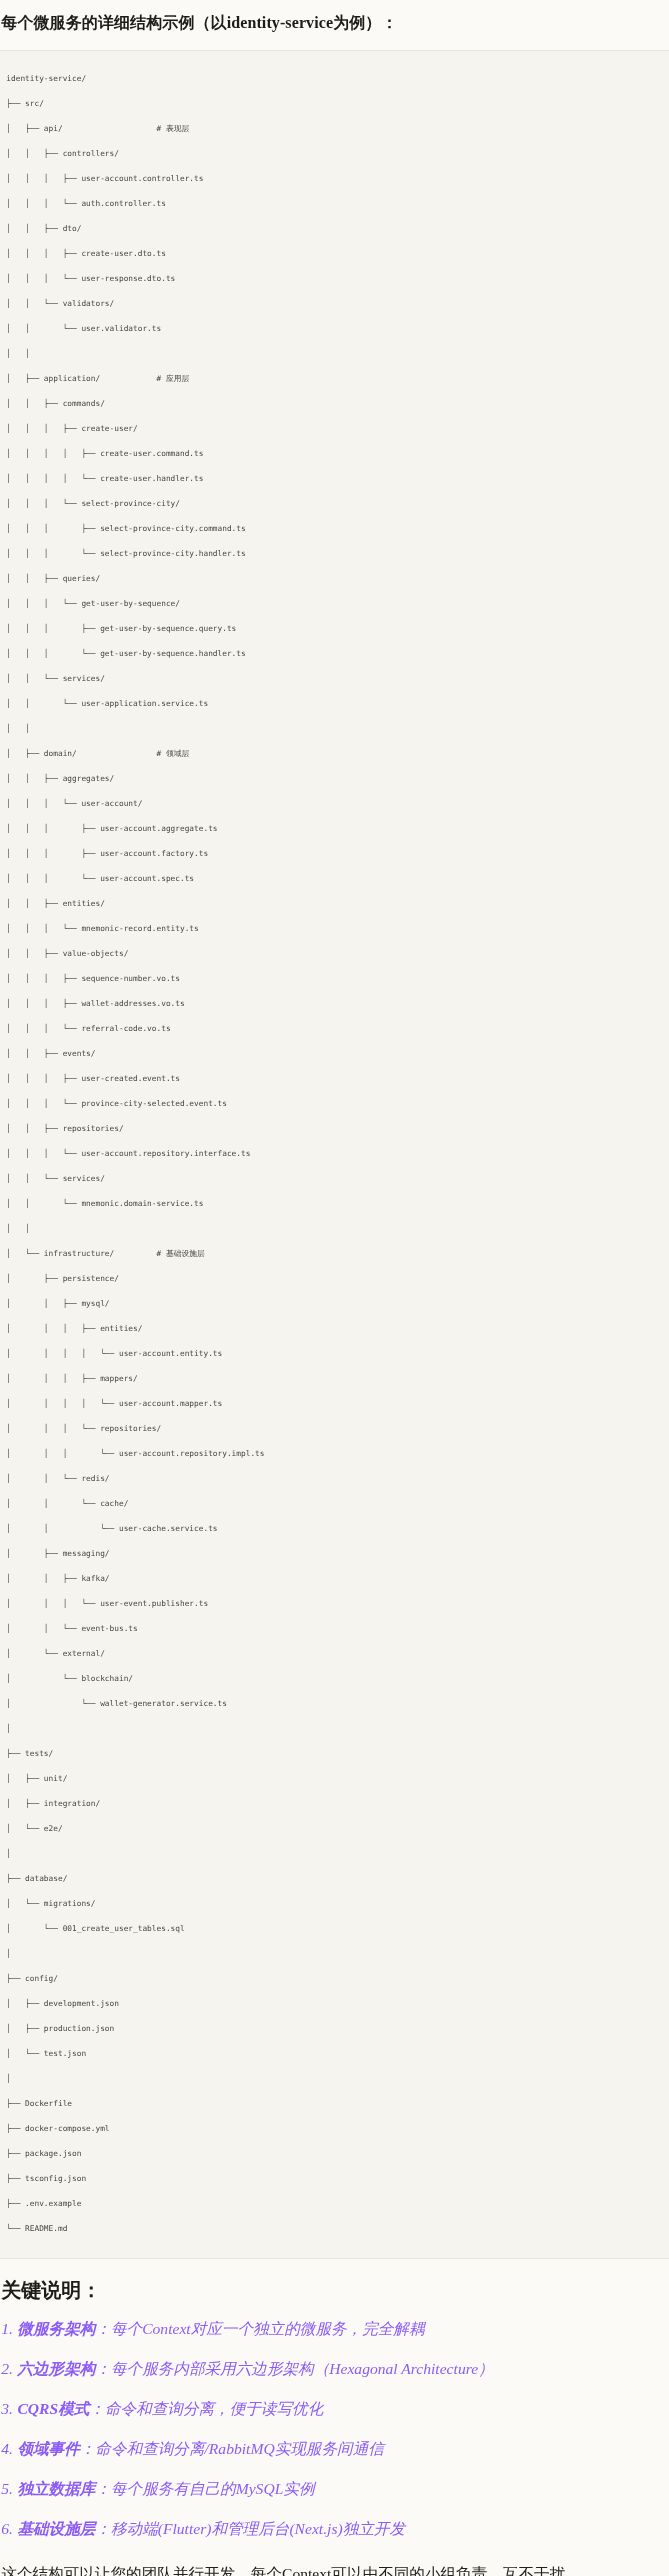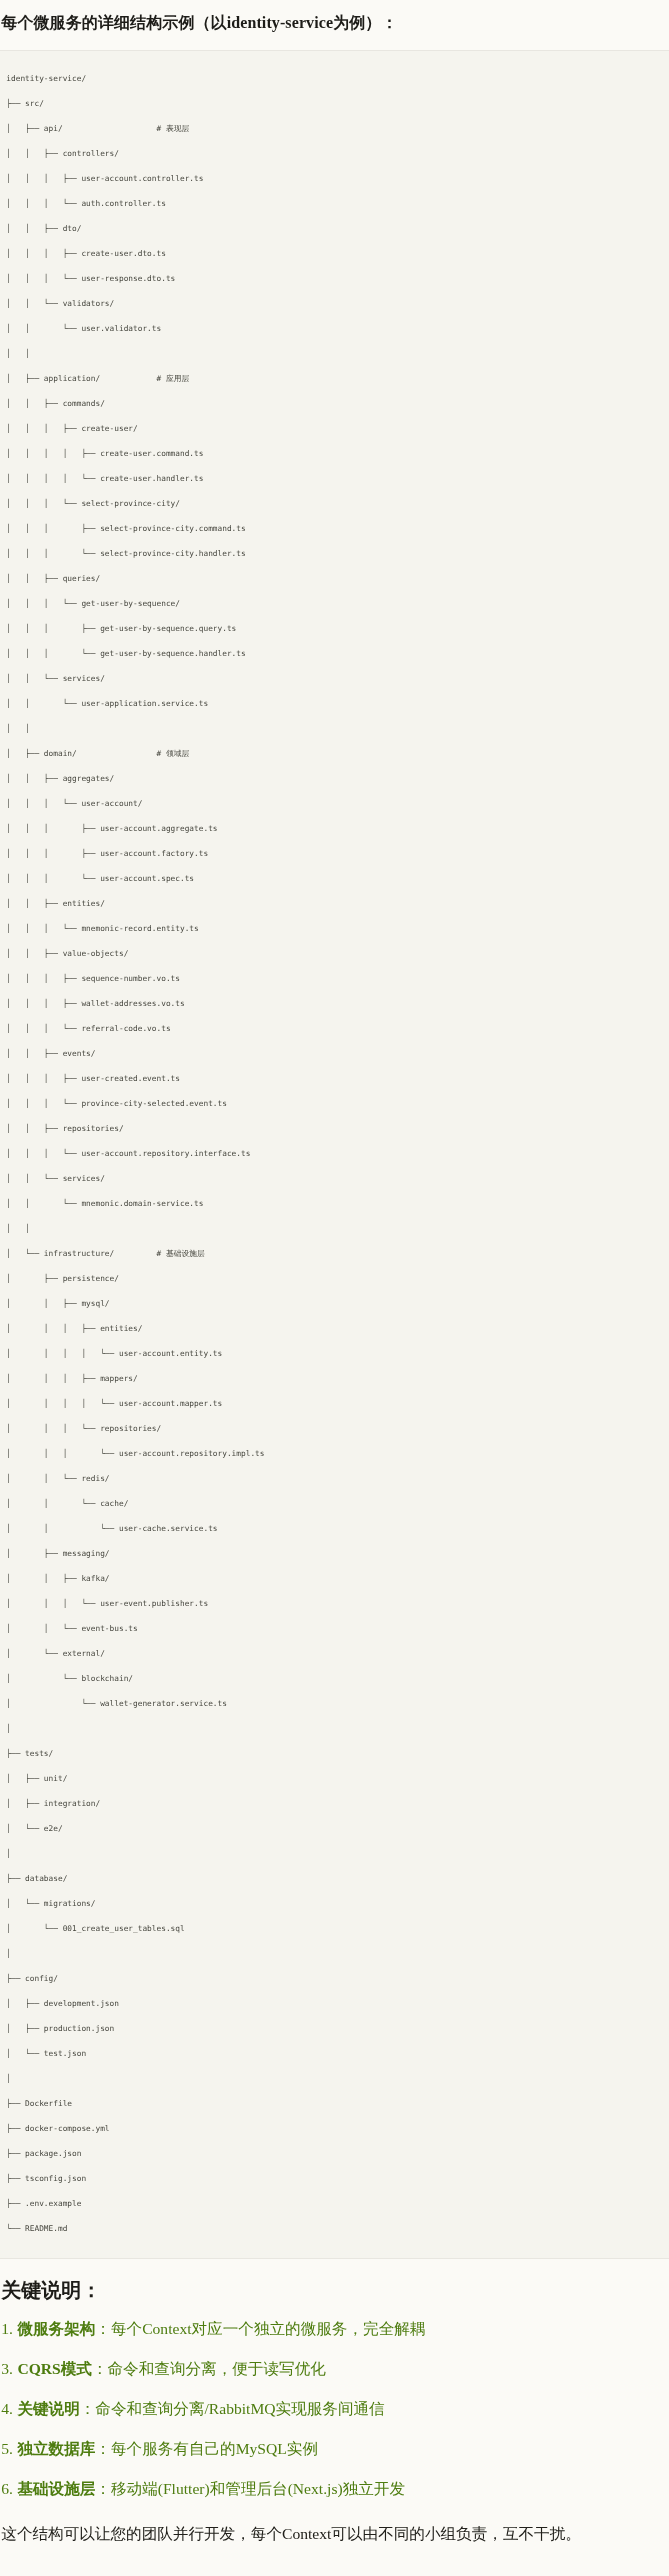--- a/index.html
+++ b/index.html
@@ -46,21 +46,22 @@
     font-size: 20px;
     line-height: 25px;
     font-weight: 700;
     color: #1D1C18;
     font-family: Liberation Mono, monospace;
   }
   .note-item {
     margin-top: 19px;
     font-size: 15.6px;
     line-height: 21px;
-    color: #4d7c0f;
+    color: #8b5cf6;
+    font-style: italic;
   }
   .note-item:first-of-type { margin-top: 13.8px; }
   .note-item .num { margin-right: 4.4px; }
   .note-item .label { font-weight: 700; }
   .closing-paragraph {
     margin-top: 24px;
     font-size: 15.6px;
     line-height: 21px;
     color: #21201B;
   }
@@ -162,24 +163,27 @@
 └── README.md</pre>
   </div>
 
   <div class="notes">
     <h2 class="notes-heading">关键说明：</h2>
 
     <div class="note-item">
       <span class="num">1.</span><span class="label">微服务架构</span><span class="text">：每个Context对应一个独立的微服务，完全解耦</span>
     </div>
     <div class="note-item">
+      <span class="num">2.</span><span class="label">六边形架构</span><span class="text">：每个服务内部采用六边形架构（Hexagonal Architecture）</span>
+    </div>
+    <div class="note-item">
       <span class="num">3.</span><span class="label">CQRS模式</span><span class="text">：命令和查询分离，便于读写优化</span>
     </div>
     <div class="note-item">
-      <span class="num">4.</span><span class="label">关键说明</span><span class="text">：命令和查询分离/RabbitMQ实现服务间通信</span>
+      <span class="num">4.</span><span class="label">领域事件</span><span class="text">：命令和查询分离/RabbitMQ实现服务间通信</span>
     </div>
     <div class="note-item">
       <span class="num">5.</span><span class="label">独立数据库</span><span class="text">：每个服务有自己的MySQL实例</span>
     </div>
     <div class="note-item">
       <span class="num">6.</span><span class="label">基础设施层</span><span class="text">：移动端(Flutter)和管理后台(Next.js)独立开发</span>
     </div>
 
     <div class="closing-paragraph">这个结构可以让您的团队并行开发，每个Context可以由不同的小组负责，互不干扰。</div>
   </div>

